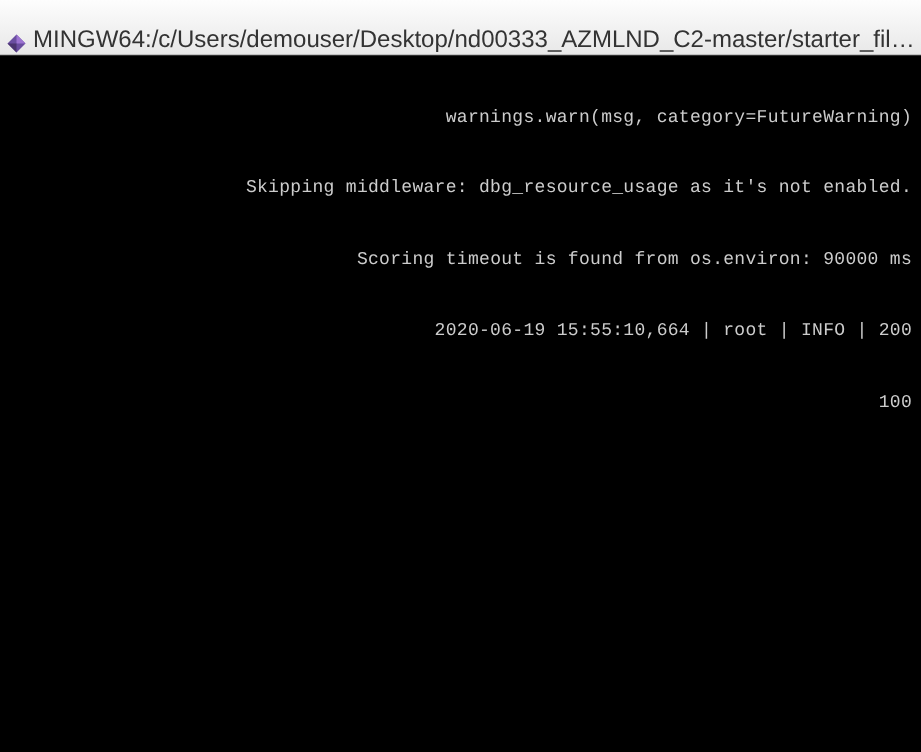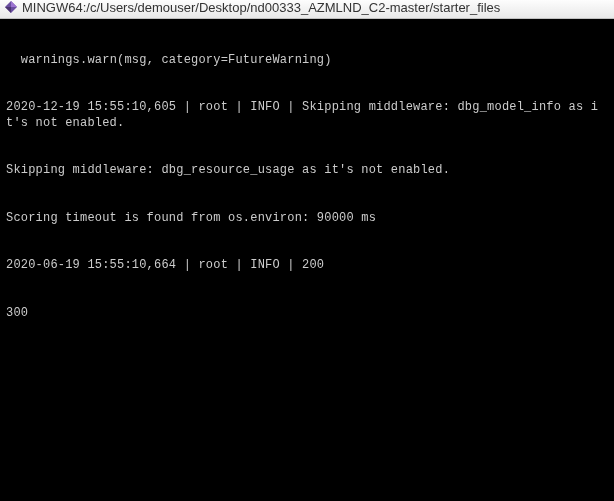--- a/index.html
+++ b/index.html
@@ -11,26 +11,26 @@
       font-family: Consolas, 'Courier New', monospace;
       font-size: 12px;
       background: #000;
       width: 614px;
       height: 501px;
       overflow: hidden;
     }
     .titlebar {
       background: linear-gradient(to bottom, #fdfdfd, #e8e8e8);
       border-bottom: 1px solid #c0c0c0;
-      height: 19px;
+      height: 37px;
       display: flex;
-      align-items: flex-start;
+      align-items: flex-end;
       padding: 0 4px;
       font-family: 'Segoe UI', Tahoma, sans-serif;
-      font-size: 13px;
+      font-size: 16px;
       color: #333;
     }
     .titlebar-icon {
       width: 14px;
       height: 14px;
       margin-right: 4px;
       flex-shrink: 0;
     }
     .titlebar-text {
       white-space: nowrap;
@@ -43,43 +43,43 @@
       padding: 2px 6px;
       line-height: 1.32;
       letter-spacing: 0.2px;
       height: calc(100% - 19px);
       overflow: hidden;
       white-space: pre-wrap;
       word-break: break-all;
     }
     .line {
       display: block;
+      text-align: right;
     }
   </style>
 </head>
 <body>
 
 <div class="titlebar">
   <span class="titlebar-icon">
     <svg viewBox="0 0 14 14">
       <polygon points="7,1 13,7 7,13 1,7" fill="#6a4ea0"></polygon>
       <polygon points="7,1 13,7 7,7" fill="#9c73d1"></polygon>
       <polygon points="7,13 1,7 7,7" fill="#4b3570"></polygon>
     </svg>
   </span>
   <span class="titlebar-text">MINGW64:/c/Users/demouser/Desktop/nd00333_AZMLND_C2-master/starter_files</span>
 </div>
 
 <div class="terminal">
   <span class="line">  warnings.warn(msg, category=FutureWarning)</span>
-  <span class="line">2020-12-19 15:55:10,605 | root | INFO | Skipping middleware: dbg_model_info as it's not enabled.</span>
   <span class="line">Skipping middleware: dbg_resource_usage as it's not enabled.</span>
   <span class="line">Scoring timeout is found from os.environ: 90000 ms</span>
   <span class="line">2020-06-19 15:55:10,664 | root | INFO | 200</span>
-  <span class="line">300</span>
+  <span class="line">100</span>
   
   
   
   
   
   
   
   
   
   

